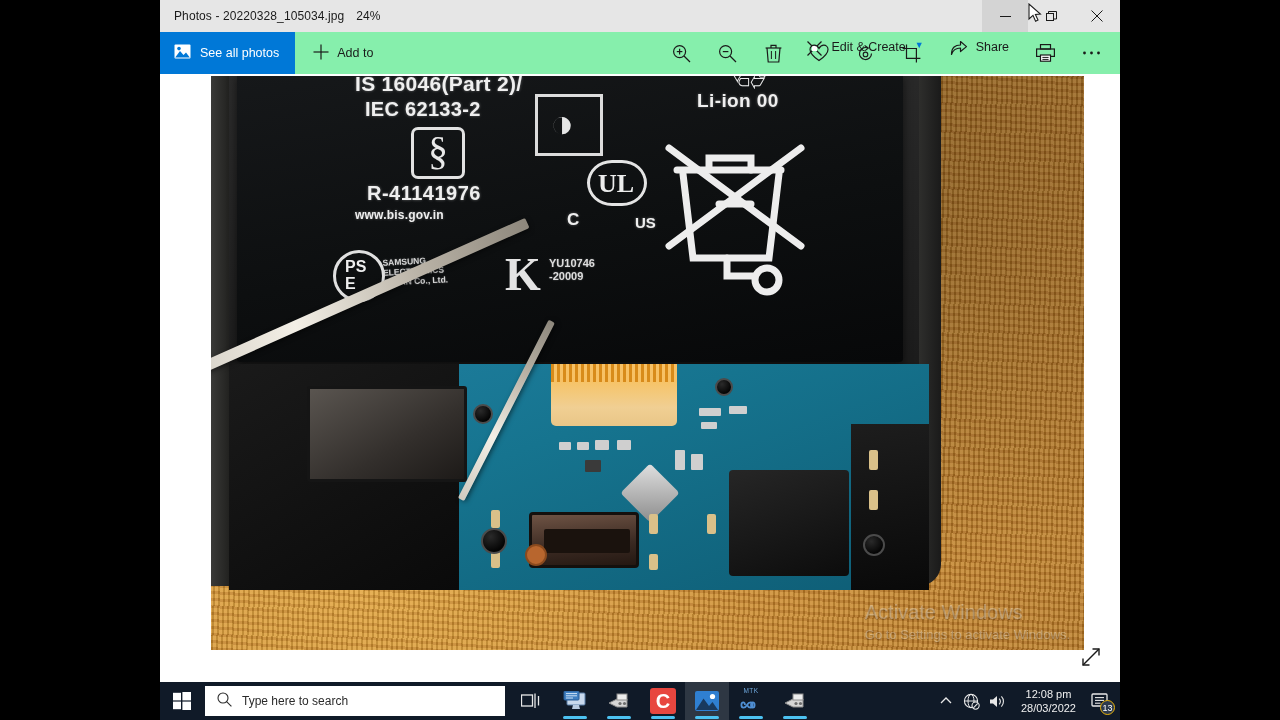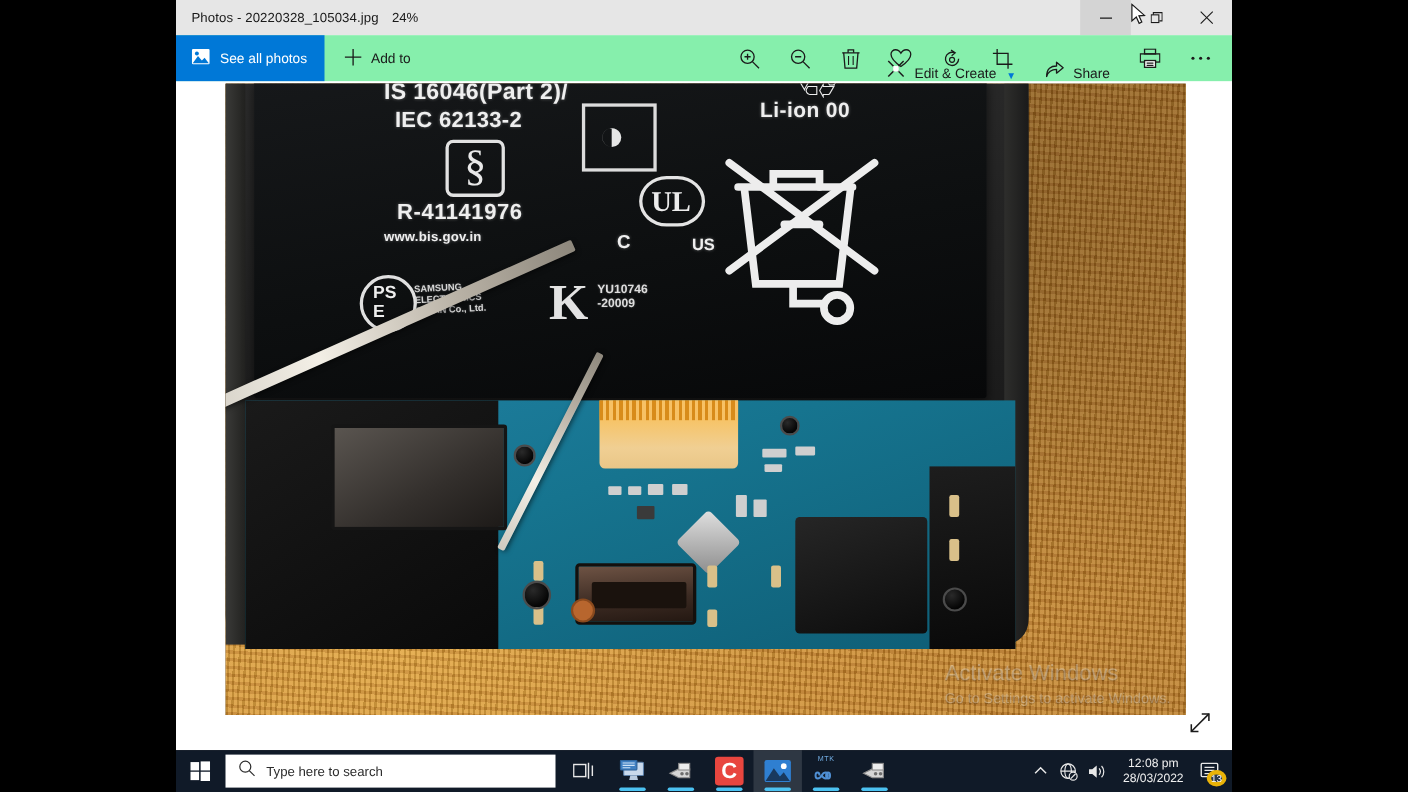--- a/index.html
+++ b/index.html
@@ -80,40 +80,40 @@
     width: 46px; height: 42px;
     display: flex; align-items: center; justify-content: center;
     color: #1a1a1a;
   }
   .tool-right {
     margin-left: auto;
     display: flex; align-items: center; height: 42px;
     padding-right: 6px;
   }
   .tool-text {
-    display: flex; align-items: flex-end; gap: 8px;
-    padding: 0 13px; height: 42px;
+    display: flex; align-items: flex-start; gap: 8px;
+    padding: 8px 13px; height: 42px;
     font-size: 12.5px; color: #1a1a1a;
     white-space: nowrap;
   }
   .chev { color: #0078d7; font-size: 9px; margin-left: 1px; }
 
   
   .viewer {
     position: relative;
     height: 608px;
     background: #ffffff;
     overflow: hidden;
   }
   .photo {
     position: absolute;
-    left: 45px; top: 2px;
+    left: 51px; top: 2px;
     width: 873px; height: 574px;
     overflow: hidden;
-    background: #737373;
+    background: #a21caf;
   }
   
   .fabric {
     position: absolute; inset: 0;
     background:
       repeating-linear-gradient(92deg, rgba(0,0,0,.12) 0 2px, rgba(255,255,255,.10) 2px 5px),
       repeating-linear-gradient(4deg, rgba(120,60,10,.18) 0 3px, rgba(255,220,140,.12) 3px 7px),
       radial-gradient(ellipse at 18% 88%, #e0a13a 0%, #c8862b 40%, #a96d20 100%),
       linear-gradient(160deg, #caa04a 0%, #c08a30 45%, #a87022 100%);
   }
@@ -352,21 +352,21 @@
     text-align: center; padding: 0 10px;
     display:flex; flex-direction: column; justify-content:center; height: 38px;
   }
   .notif { position: relative; width: 30px; height: 38px;
     display:flex; align-items:center; justify-content:center; }
   .notif .badge {
     position:absolute; right: 1px; bottom: 5px;
     min-width: 15px; height: 15px; border-radius: 50%;
     background: #2d3a4d; color:#fff; font-size: 9px;
     display:flex; align-items:center; justify-content:center;
-    border: 4px solid #eab308;
+    border: 1px solid #eab308;
   }
   .mtk-label { font-size: 6.5px; color:#6fa8dc; position:absolute; top:5px; letter-spacing:.5px; }
 </style>
 </head>
 <body>
 
 <div id="screen">
 
   <div id="photos-window">
 

